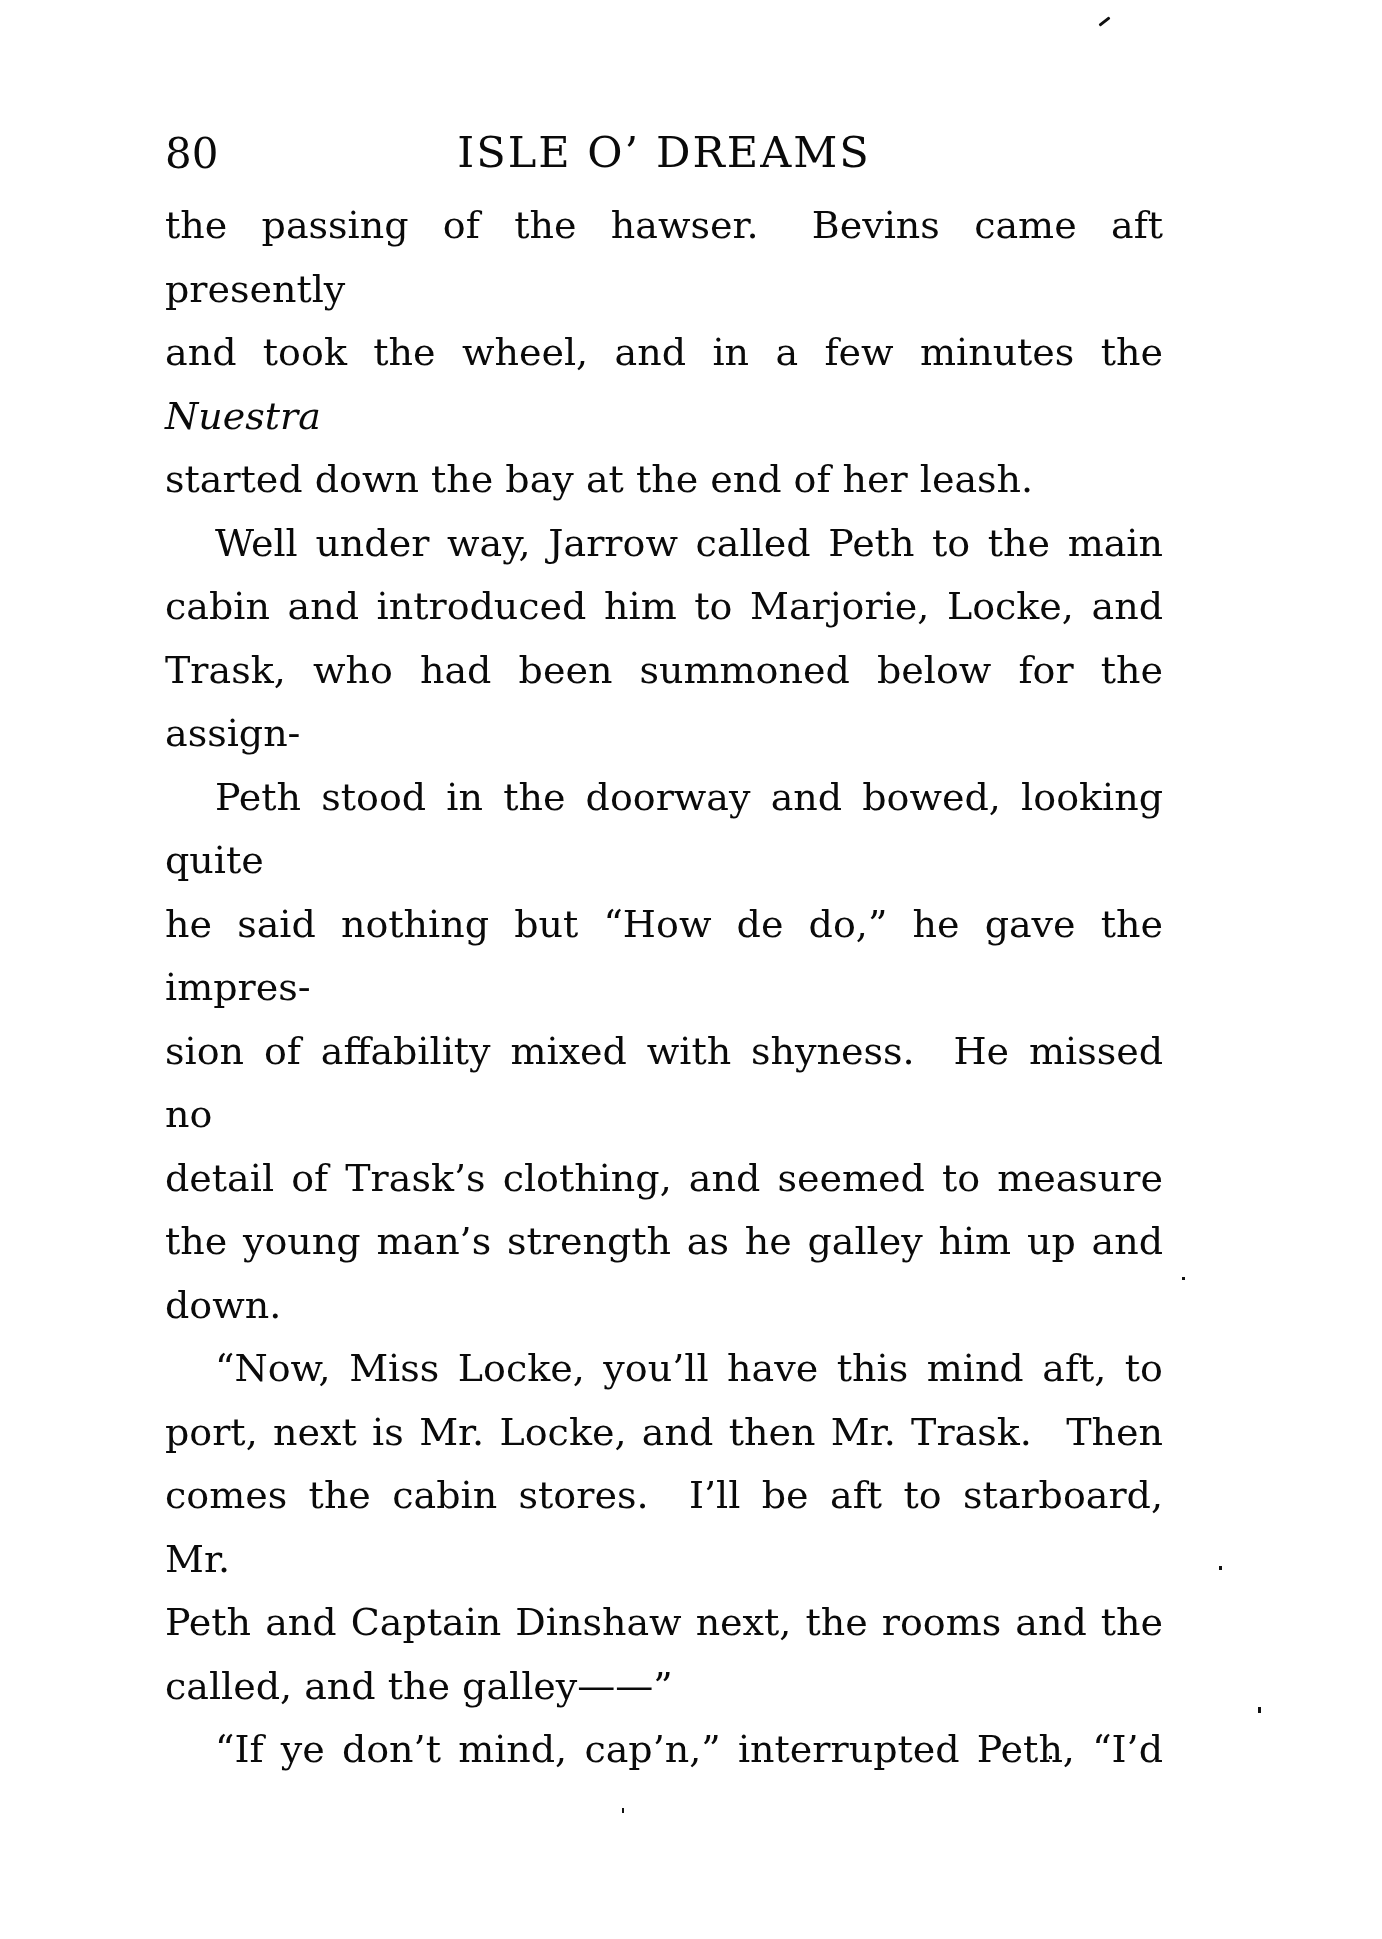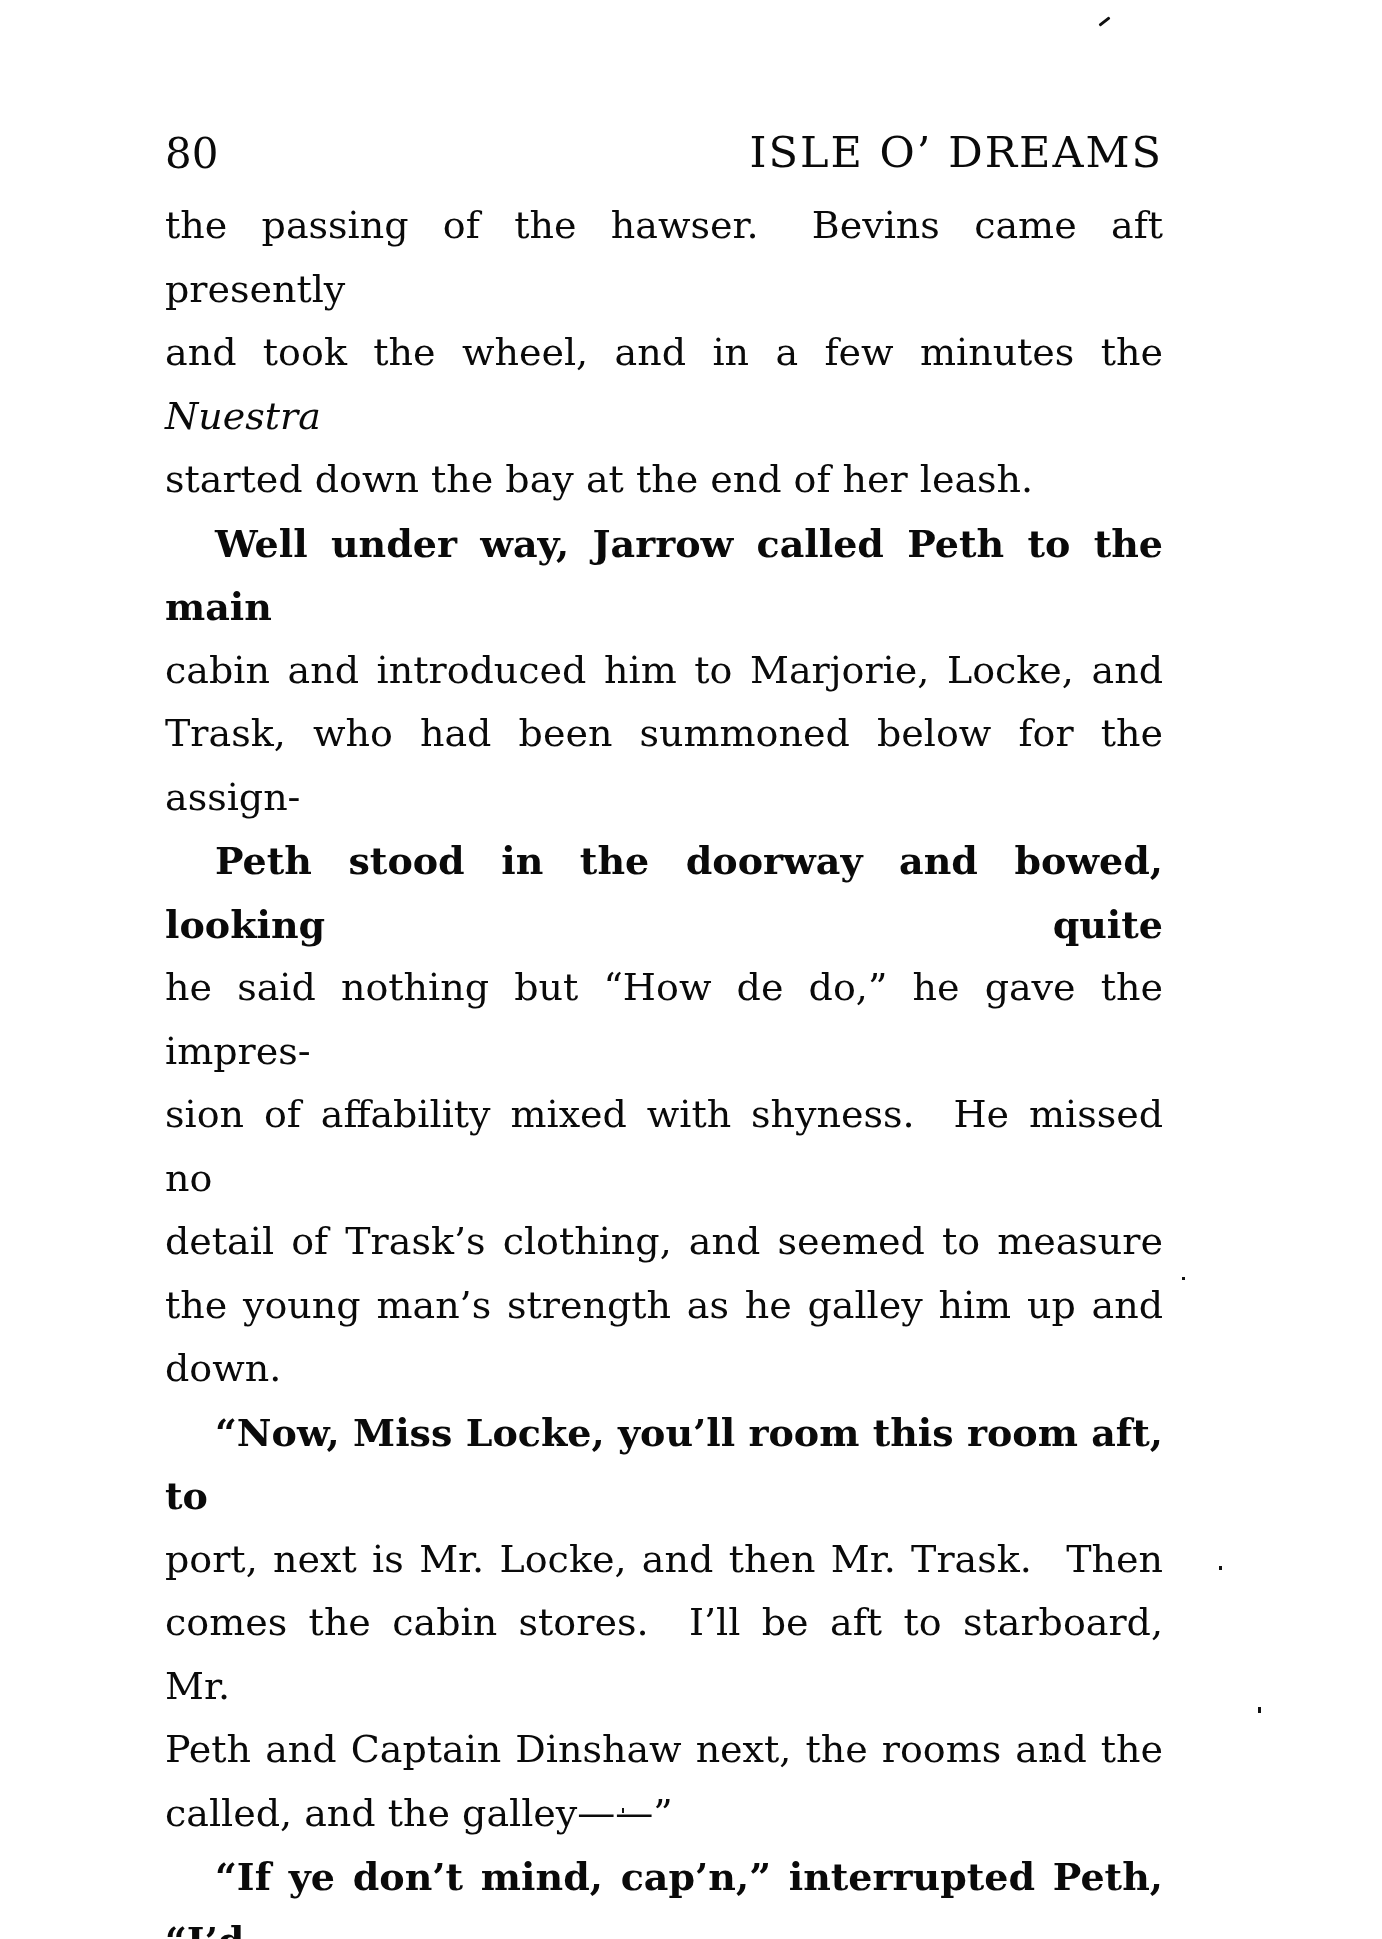--- a/index.html
+++ b/index.html
@@ -28,21 +28,21 @@
     left: 0;
     top: 4px;
     font-size: 42px;
     line-height: 44px;
   }
   .page-title {
     position: absolute;
     left: 0;
     width: 100%;
     top: 0;
-    text-align: right;
+    text-align: center;
     font-size: 43px;
     line-height: 48px;
     letter-spacing: 2px;
     white-space: nowrap;
   }
   .body-text {
     position: absolute;
     top: 194px;
     left: 165px;
     width: 998px;
@@ -52,21 +52,20 @@
   .line {
     text-align: justify;
     text-align-last: justify;
   }
   .line.no-just {
     text-align: left;
     text-align-last: left;
   }
   .line.indent {
     text-indent: 50px;
-    font-weight: bold;
   }
   .line i {
     font-style: italic;
   }
   .speck {
     position: absolute;
     background: #111;
   }
   .speck.slash {
     width: 13px;
@@ -91,21 +90,21 @@
       <div class="line no-just"><span>started down the bay at the end of her leash.</span></div>
       <div class="line indent"><span>Well under way, Jarrow called Peth to the main</span></div>
       <div class="line"><span>cabin and introduced him to Marjorie, Locke, and</span></div>
       <div class="line"><span>Trask, who had been summoned below for the assign-</span></div>
       <div class="line indent"><span>Peth stood in the doorway and bowed, looking quite</span></div>
       <div class="line"><span>he said nothing but “How de do,” he gave the impres-</span></div>
       <div class="line"><span>sion of affability mixed with shyness.  He missed no</span></div>
       <div class="line"><span>detail of Trask’s clothing, and seemed to measure</span></div>
       <div class="line"><span>the young man’s strength as he galley him up and</span></div>
       <div class="line no-just"><span>down.</span></div>
-      <div class="line indent"><span>“Now, Miss Locke, you’ll room this room aft, to</span></div>
+      <div class="line indent"><span>“Now, Miss Locke, you’ll have this mind aft, to</span></div>
       <div class="line"><span>port, next is Mr. Locke, and then Mr. Trask.  Then</span></div>
       <div class="line"><span>comes the cabin stores.  I’ll be aft to starboard, Mr.</span></div>
       <div class="line"><span>Peth and Captain Dinshaw next, the rooms and the</span></div>
       <div class="line no-just"><span>called, and the galley——”</span></div>
       <div class="line indent"><span>“If ye don’t mind, cap’n,” interrupted Peth, “I’d</span></div>
     </div>
 
   <div class="speck slash" style="left:1098px; top:20px;"></div>
   <div class="speck" style="left:1182px; top:1277px; width:3px; height:3px;"></div>
   <div class="speck" style="left:1219px; top:1566px; width:3px; height:4px;"></div>

